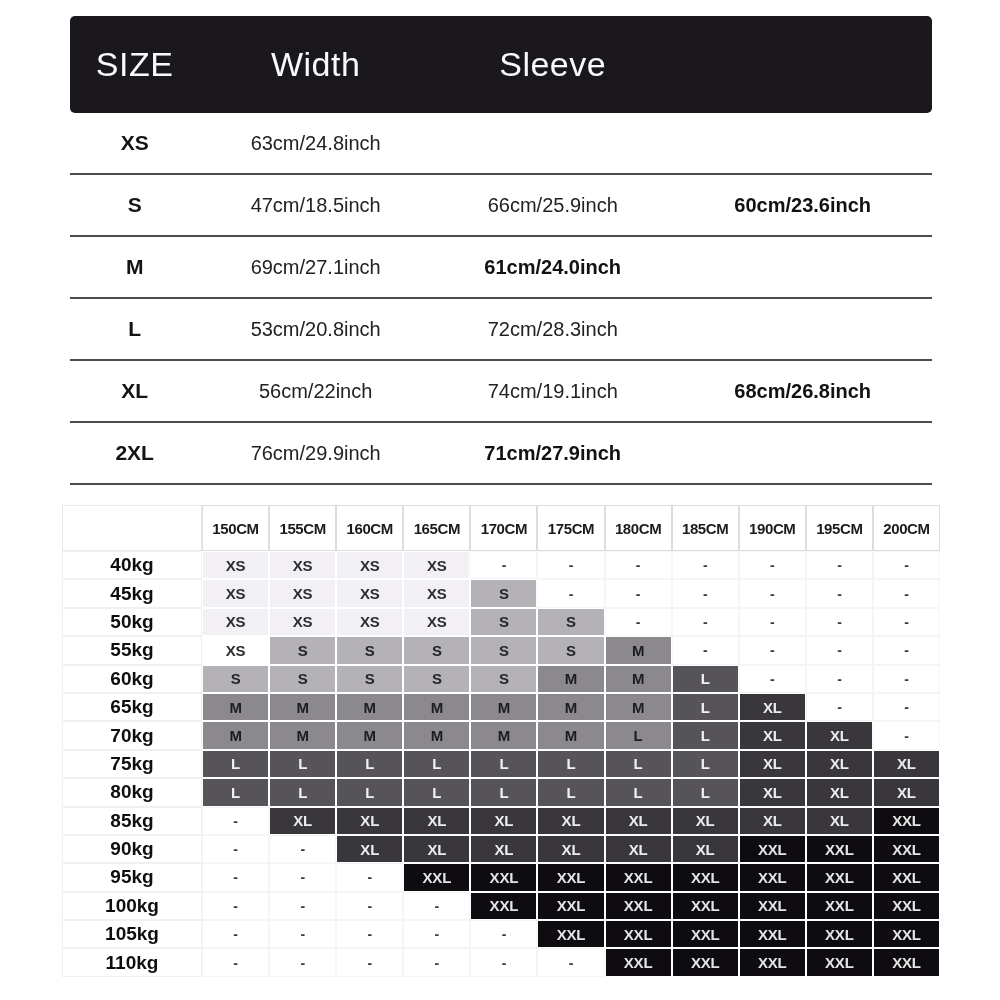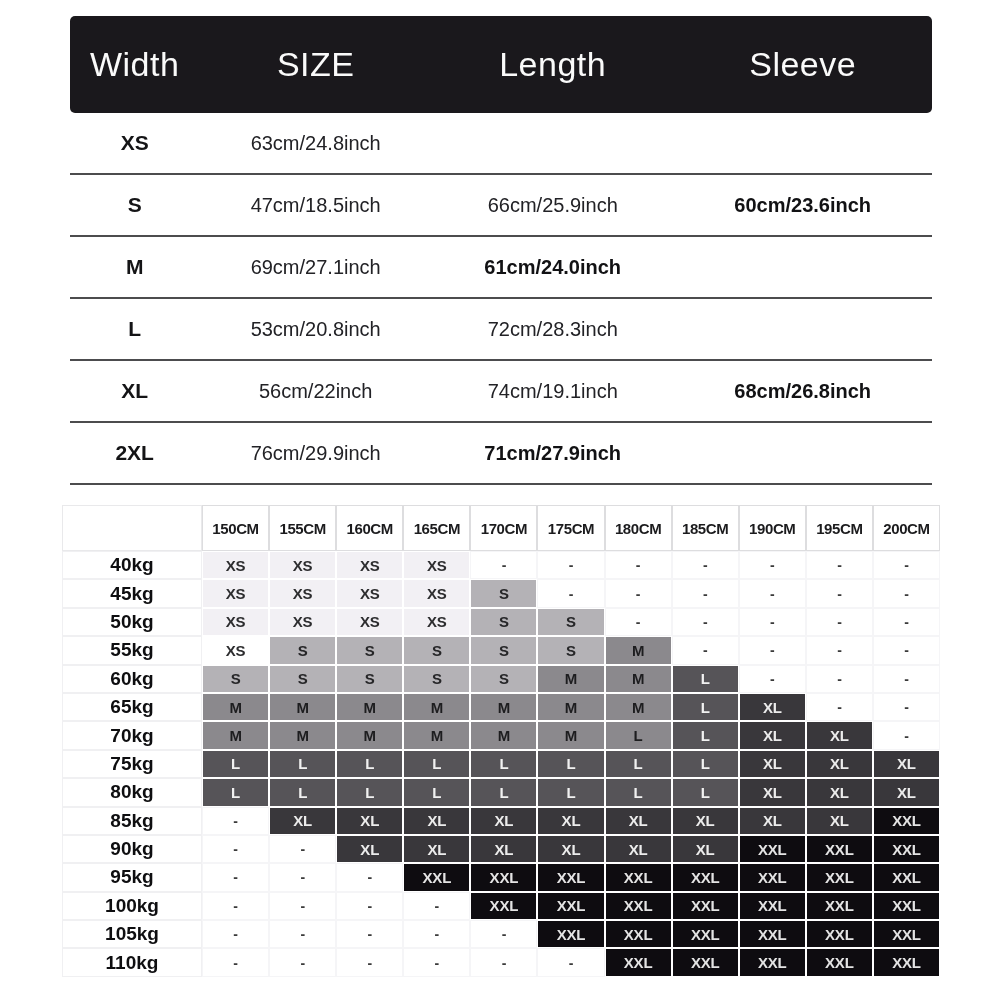--- a/index.html
+++ b/index.html
@@ -107,23 +107,22 @@
     font-size: 14px;
   }
 </style>
 </head>
 <body>
 
 <div class="page">
 
   <div class="size-table">
     <div class="size-table-header" style="background: rgb(26, 24, 28); color: rgb(250, 250, 250);">
+      <div class="hcol">SIZE</div>
       <div class="hcol">Width</div>
-      <div class="hcol">SIZE</div>
-      <div class="hcol">Length</div>
       <div class="hcol">Sleeve</div>
     </div>
     <div class="size-table-body">
         <div class="size-row" style="border-bottom-color: rgb(76, 76, 78);">
           <div class="c size-name">XS</div>
           <div class="c length">63cm/24.8inch</div>
         </div>
         <div class="size-row" style="border-bottom-color: rgb(76, 76, 78);">
           <div class="c size-name">S</div>
           <div class="c width">47cm/18.5inch</div>

